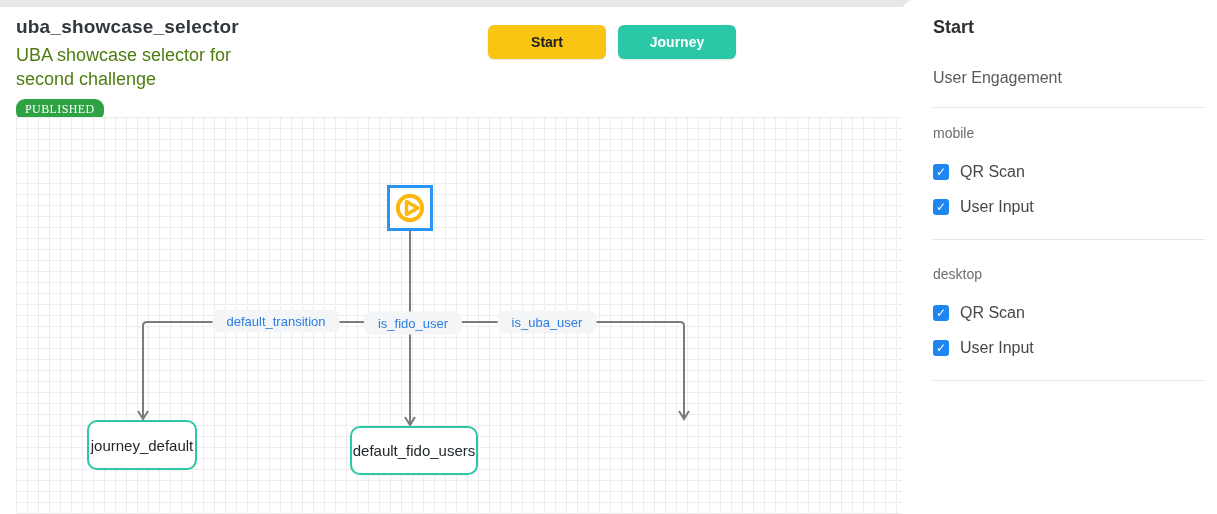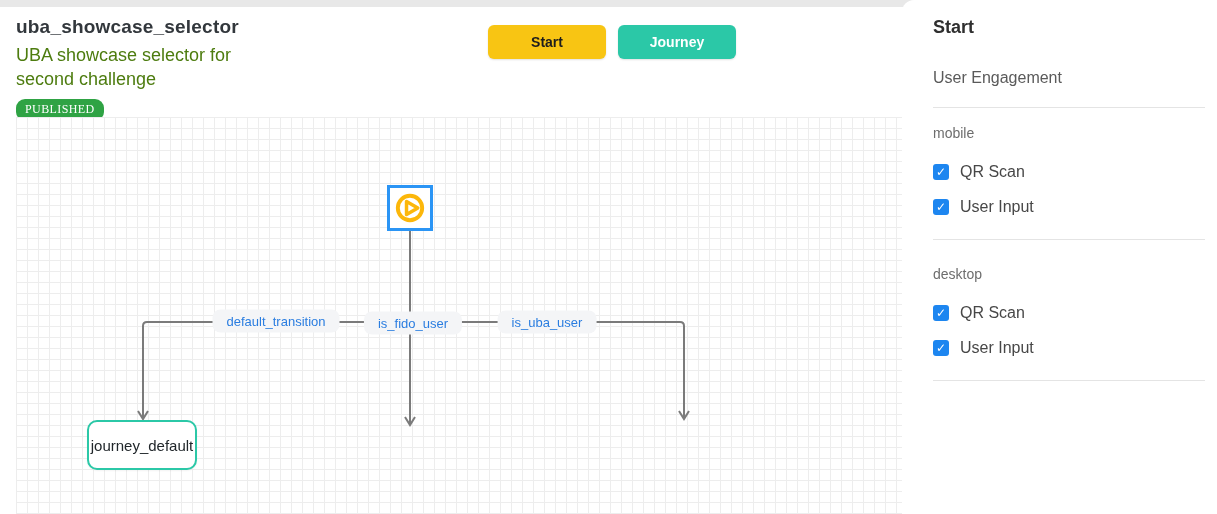--- a/index.html
+++ b/index.html
@@ -100,20 +100,21 @@
         <circle cx="23" cy="23" r="14" fill="none" stroke="#fcb70a" stroke-width="4.5"></circle>
         <path d="M19,15.5 L32,23 L19,30.5 Z" fill="none" stroke="#fcb70a" stroke-width="4" stroke-linejoin="round"></path>
       </svg>
     </div>
 
     <div class="edge-label" style="left:260px; top:204px;">default_transition</div>
     <div class="edge-label" style="left:397px; top:206px;">is_fido_user</div>
     <div class="edge-label" style="left:531px; top:205px;">is_uba_user</div>
 
     <div class="flow-node node-journey-default">journey_default</div>
+    <div class="flow-node node-default-fido">default_fido_users</div>
   </div>
 
   <div class="sidebar">
     <div class="sb-title">Start</div>
     <div class="sb-subtitle">User Engagement</div>
     <hr class="sb-divider d1">
 
     <div class="sb-group-label g1">mobile</div>
     <div class="cb-row first">
       <span class="checkbox">✓</span>

